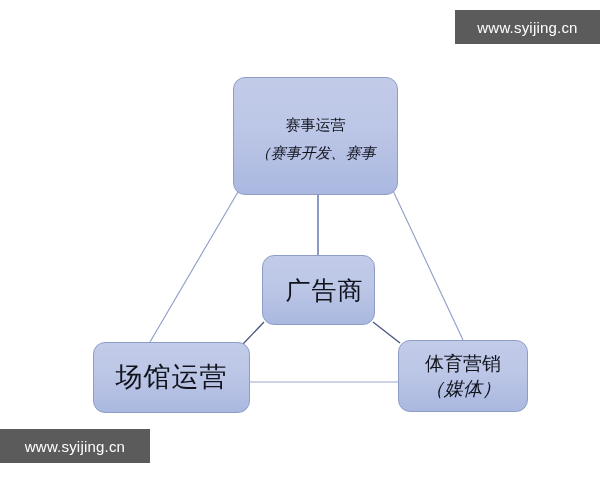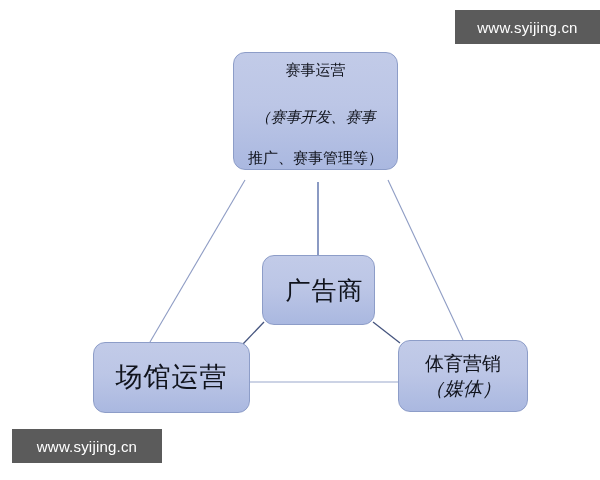--- a/index.html
+++ b/index.html
@@ -40,25 +40,24 @@
     text-align: center;
     line-height: 1.22;
     z-index: 2;
   }
   .node .ln {
     display: block;
     white-space: nowrap;
   }
   #node-event {
     left: 233px;
-    top: 52px;
+    top: 77px;
     width: 165px;
     height: 118px;
     padding-top: 6px;
-    gap: 20px;
   }
   #node-event .ln1 { font-size: 15px; margin-bottom: 9px; }
   #node-event .ln2 { font-size: 15px; font-style: italic; }
   #node-event .ln3 { font-size: 15px; margin-top: 3px; }
 
   #node-advertiser {
     left: 262px;
     top: 255px;
     width: 113px;
     height: 70px;
@@ -86,21 +85,20 @@
   .watermark {
     position: absolute;
     background: #5b5b5b;
     color: #ffffff;
     font-size: 15px;
     letter-spacing: 0.2px;
     display: flex;
     align-items: center;
     justify-content: center;
     z-index: 5;
-    margin-left: 12px;
   }
   #watermark-top {
     right: 0;
     top: 10px;
     width: 145px;
     height: 34px;
   }
   #watermark-bottom {
     left: 0;
     bottom: 17px;
@@ -118,21 +116,20 @@
     <line x1="388" y1="180" x2="463" y2="340" stroke="#8e9cc4" stroke-width="1.1"></line>
     <line x1="318" y1="182" x2="318" y2="255" stroke="#7e8fbd" stroke-width="1.8"></line>
     <line x1="264" y1="322" x2="243" y2="344" stroke="#46557f" stroke-width="1.3"></line>
     <line x1="373" y1="322" x2="400" y2="343" stroke="#46557f" stroke-width="1.3"></line>
     <line x1="250" y1="382" x2="398" y2="382" stroke="#9aa7cc" stroke-width="1.1"></line>
   </svg>
 
   <div class="node" id="node-event">
     <span class="ln ln1">赛事运营</span>
     <span class="ln ln2">（赛事开发、赛事</span>
-    <span class="ln ln3">推广、赛事管理等）</span>
   </div>
 
   <div class="node" id="node-advertiser">
     <span class="ln ln1">广告商</span>
   </div>
 
   <div class="node" id="node-venue">
     <span class="ln ln1">场馆运营</span>
   </div>
 

